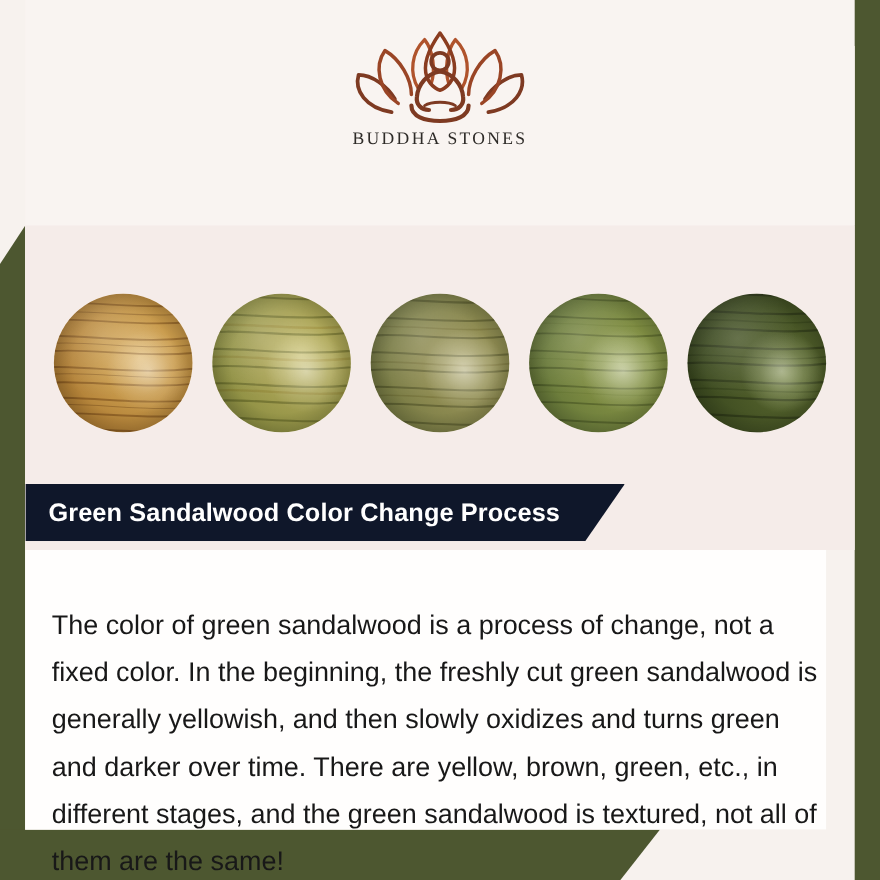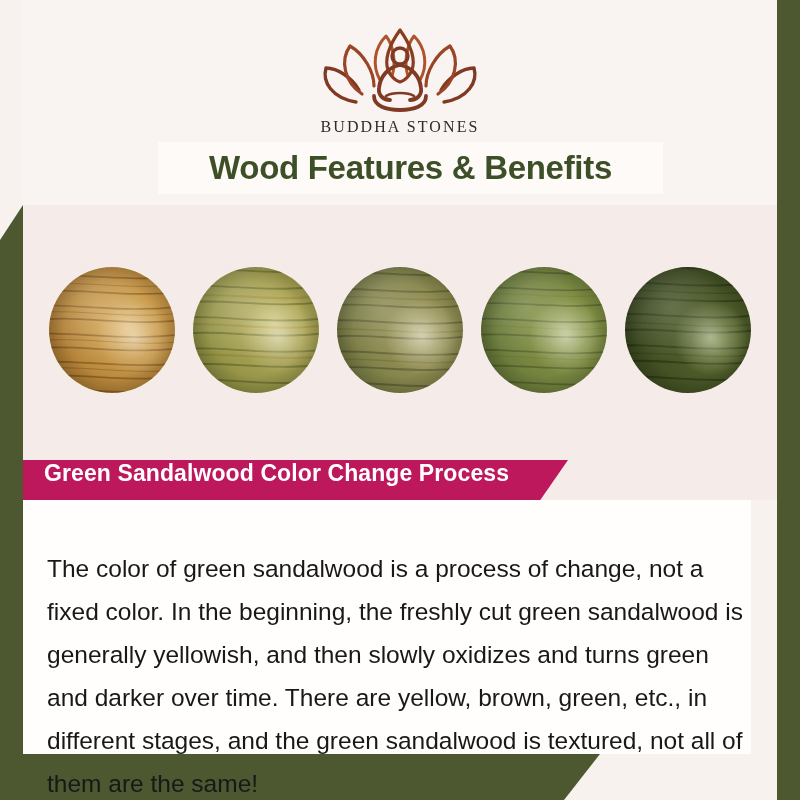--- a/index.html
+++ b/index.html
@@ -133,25 +133,26 @@
     border-radius: 50%;
     background:
       radial-gradient(circle at 68% 56%, rgba(255,255,255,0.42) 0%, rgba(255,255,255,0.14) 18%, rgba(255,255,255,0) 34%),
       radial-gradient(circle at 36% 32%, rgba(255,255,255,0.18) 0%, rgba(255,255,255,0) 46%),
       radial-gradient(circle at 50% 50%, rgba(0,0,0,0) 52%, rgba(0,0,0,0.20) 80%, rgba(0,0,0,0.42) 100%);
   }
 
   
   .section-banner {
     position: absolute;
-    left: 23px; top: 460px;
+    left: 23px; top: 440px;
     width: 545px; height: 52px;
-    background: #be185d;
+    background: #0f172a;
     clip-path: polygon(0 0, 545px 0, 509px 52px, 0 52px);
     display: flex;
+    align-items: center;
   }
   .section-banner-text {
     margin-left: 21px;
     color: #ffffff;
     font-size: 23px;
     font-weight: 700;
     letter-spacing: 0.1px;
     white-space: nowrap;
   }
 
@@ -208,23 +209,20 @@
           <path d="M88 41 C100 43 108 53 109 64 C110 71 105 76 98 76" stroke="#7e3a22" stroke-width="3.8"></path>
 
           <path d="M62 72 C62 82 74 86 88 86 C102 86 114 82 114 72" stroke="#7e3a22" stroke-width="3.8"></path>
 
           <path d="M74 72 C80 68 96 68 102 72" stroke="#7e3a22" stroke-width="2.6"></path>
         </g>
       </svg>
       <div class="logo-word">BUDDHA STONES</div>
     </div>
 
-    <div class="title-band">
-      <div class="title-text">Wood Features &amp; Benefits</div>
-    </div>
   </div>
 
   <div class="panel-beads"></div>
 
   <div class="bead-row">
 
     <div class="bead" style="background:
            radial-gradient(circle at 62% 46%, #e2bd79 0%, #c89a4b 34%, #b07f36 66%, #8a6026 100%);">
       <svg class="grain" viewBox="0 0 100 100" preserveAspectRatio="none">
         <g stroke="#7a551f" fill="none" stroke-width="1.1" opacity="0.75">

